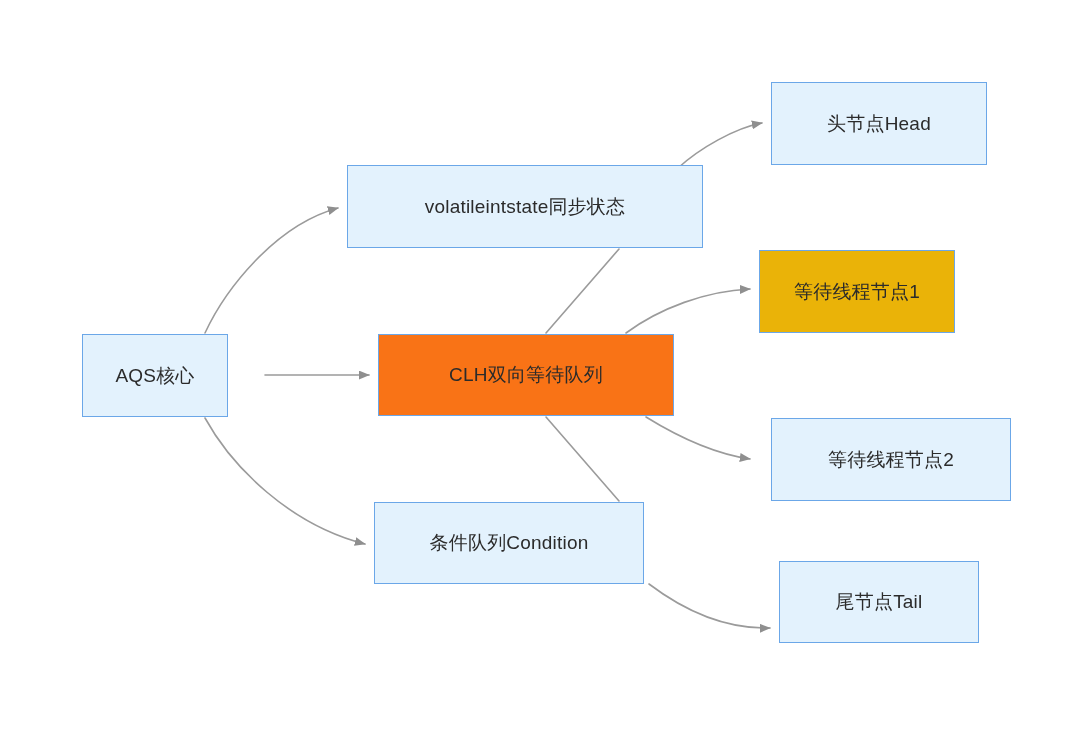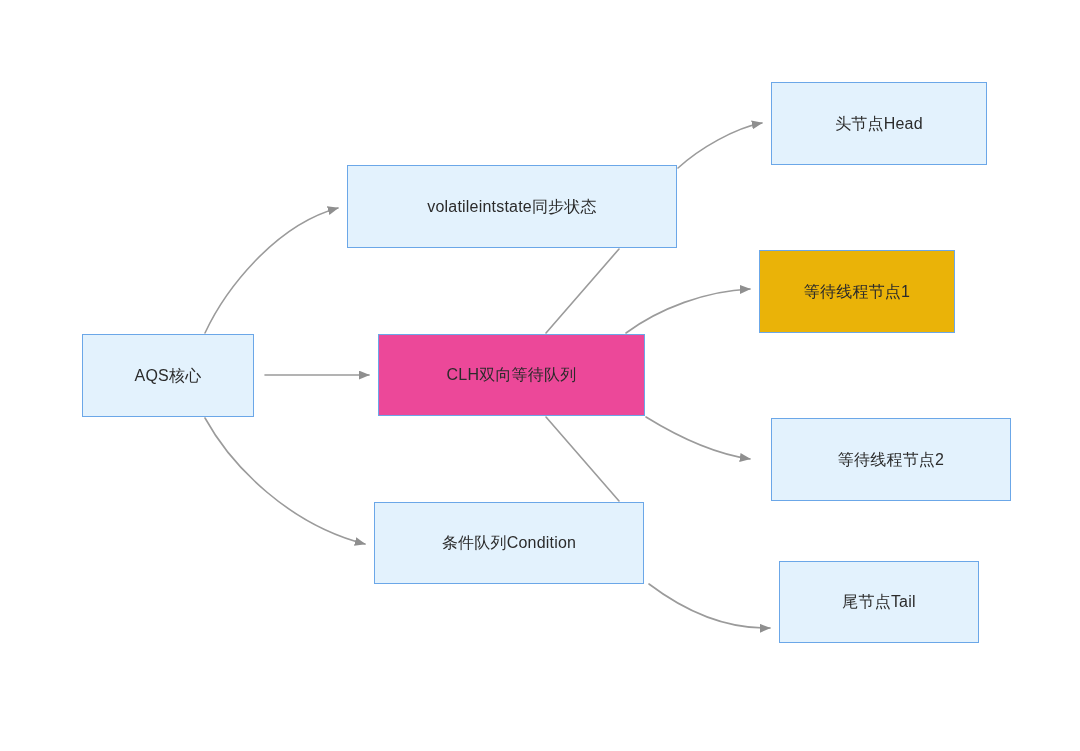--- a/index.html
+++ b/index.html
@@ -30,21 +30,21 @@
     position: absolute;
     box-sizing: border-box;
     background: #e3f2fd;
     border: 1.6px solid #6ba7e8;
     display: flex;
     align-items: center;
     justify-content: center;
     text-align: center;
   }
   .node-label {
-    font-size: 16px;
+    font-size: 19px;
     color: #2b2b2b;
     line-height: 1.25;
     letter-spacing: 0.2px;
     white-space: nowrap;
     font-weight: 400;
   }
 </style>
 </head>
 <body>
 
@@ -63,27 +63,27 @@
         <path d="M 678 168 C 700 148 735 128 762 123" fill="none" stroke="#9b9b9b" stroke-width="1.6" stroke-linecap="round" marker-end="url(#arrowhead)"></path>
         <path d="M 619 249 L 546 333" fill="none" stroke="#9b9b9b" stroke-width="1.6" stroke-linecap="round"></path>
         <path d="M 626 333 C 660 308 706 291 750 289" fill="none" stroke="#9b9b9b" stroke-width="1.6" stroke-linecap="round" marker-end="url(#arrowhead)"></path>
         <path d="M 646 417 C 680 438 716 454 750 459" fill="none" stroke="#9b9b9b" stroke-width="1.6" stroke-linecap="round" marker-end="url(#arrowhead)"></path>
         <path d="M 546 417 L 619 501" fill="none" stroke="#9b9b9b" stroke-width="1.6" stroke-linecap="round"></path>
         <path d="M 649 584 C 690 615 730 629 770 628" fill="none" stroke="#9b9b9b" stroke-width="1.6" stroke-linecap="round" marker-end="url(#arrowhead)"></path>
       </g>
   </svg>
 
   <div id="nodes">
-      <div class="node" style="left: 82px; top: 334px; width: 172px; height: 83px; background: rgb(227, 242, 253); border-color: rgb(107, 167, 232);">
+      <div class="node" style="left: 82px; top: 334px; width: 146px; height: 83px; background: rgb(227, 242, 253); border-color: rgb(107, 167, 232);">
         <span class="node-label" style="color: rgb(43, 43, 43);">AQS核心</span>
       </div>
-      <div class="node" style="left: 347px; top: 165px; width: 330px; height: 83px; background: rgb(227, 242, 253); border-color: rgb(107, 167, 232);">
+      <div class="node" style="left: 347px; top: 165px; width: 356px; height: 83px; background: rgb(227, 242, 253); border-color: rgb(107, 167, 232);">
         <span class="node-label" style="color: rgb(43, 43, 43);">volatileintstate同步状态</span>
       </div>
-      <div class="node" style="left: 378px; top: 334px; width: 267px; height: 82px; background: #ec4899; border-color: rgb(107, 167, 232);">
+      <div class="node" style="left: 378px; top: 334px; width: 296px; height: 82px; background: #f97316; border-color: rgb(107, 167, 232);">
         <span class="node-label" style="color: rgb(43, 43, 43);">CLH双向等待队列</span>
       </div>
       <div class="node" style="left: 374px; top: 502px; width: 270px; height: 82px; background: rgb(227, 242, 253); border-color: rgb(107, 167, 232);">
         <span class="node-label" style="color: rgb(43, 43, 43);">条件队列Condition</span>
       </div>
       <div class="node" style="left: 771px; top: 82px; width: 216px; height: 83px; background: rgb(227, 242, 253); border-color: rgb(107, 167, 232);">
         <span class="node-label" style="color: rgb(43, 43, 43);">头节点Head</span>
       </div>
       <div class="node" style="left: 759px; top: 250px; width: 196px; height: 83px; background: #eab308; border-color: rgb(107, 167, 232);">
         <span class="node-label" style="color: rgb(43, 43, 43);">等待线程节点1</span>

